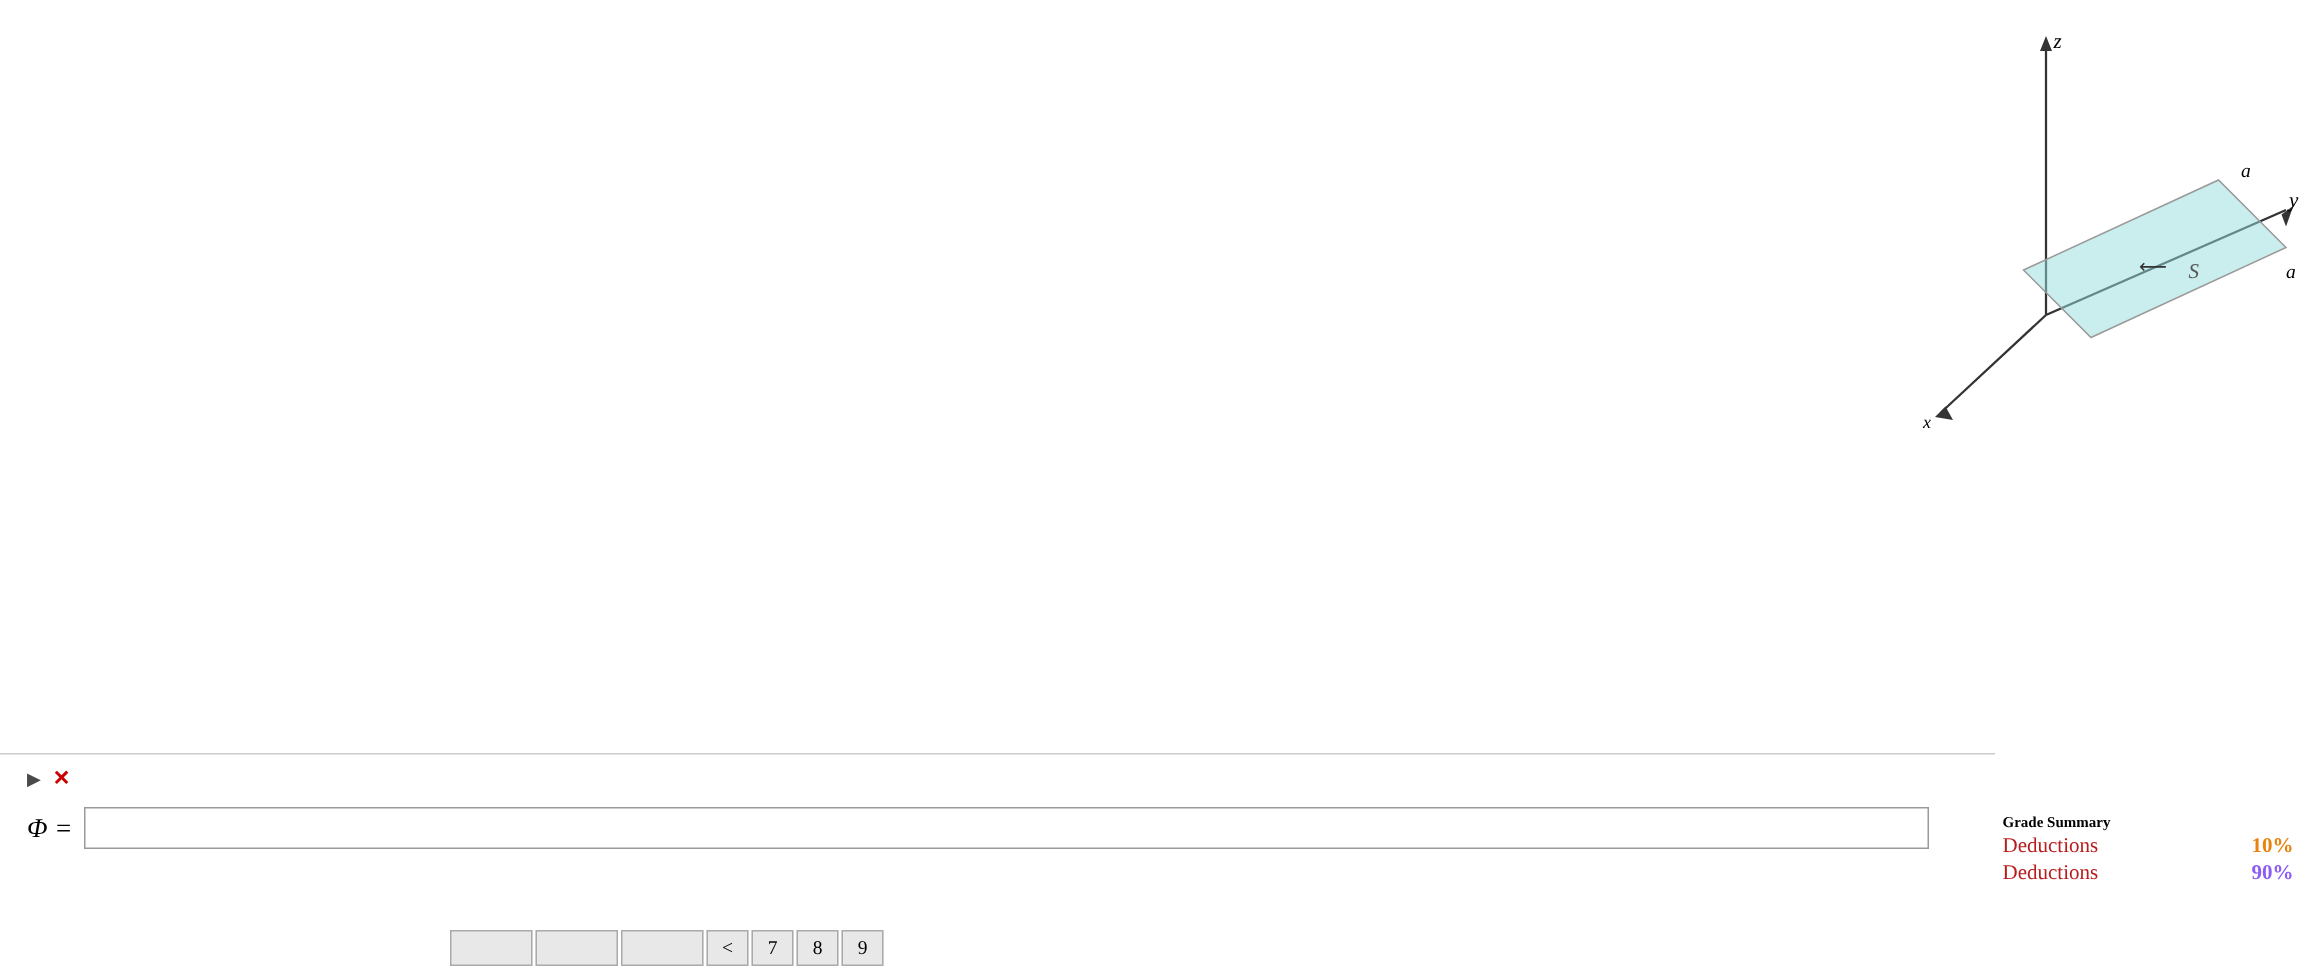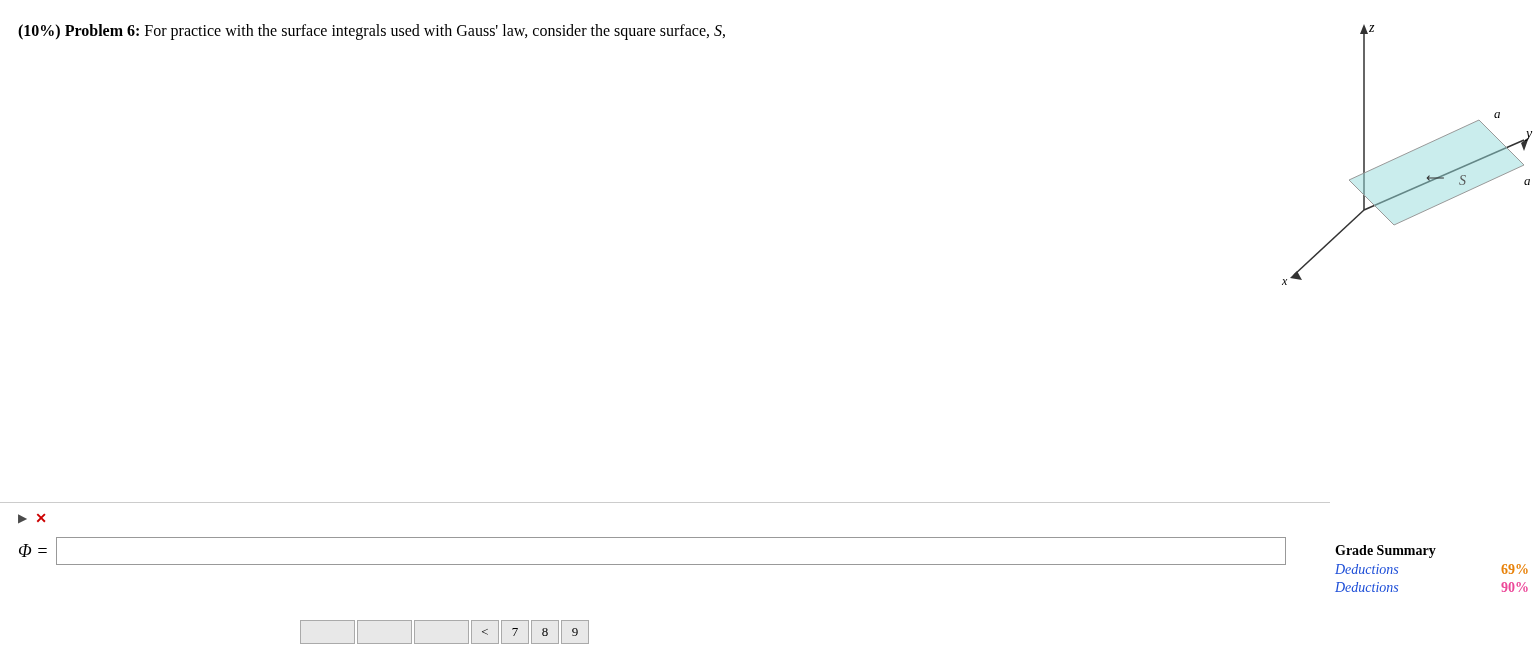--- a/index.html
+++ b/index.html
@@ -105,42 +105,41 @@
     .grade-summary {
       position: absolute;
       top: 543px;
       right: 5px;
       width: 194px;
       font-size: 14px;
     }
 
     .grade-summary-title {
       font-weight: bold;
-      font-size: 14px;
+      font-size: 10px;
       margin-bottom: 3px;
     }
 
     .grade-row {
       display: flex;
       justify-content: space-between;
       margin-bottom: 2px;
     }
 
     .grade-label {
-      color: #1d4ed8;
-      font-style: italic;
+      color: #b91c1c;
     }
 
     .grade-value-orange {
       color: #e8820a;
       font-weight: bold;
     }
 
     .grade-value-orange2 {
-      color: #ec4899;
+      color: #8b5cf6;
       font-weight: bold;
     }
 
     
     .figure-svg {
       width: 100%;
       height: 100%;
     }
 
     
@@ -163,24 +162,20 @@
       align-items: center;
       justify-content: center;
     }
   </style>
 </head>
 <body>
 
 <div class="main-container">
 
   <div class="problem-text">
-    <div class="problem-header">
-      <span style="font-weight:bold;">(10%)  Problem 6:</span>
-      <span> For practice with the surface integrals used with Gauss' law, consider the square surface, <em>S</em>,</span>
-    </div>
   </div>
 
   <div class="figure-area">
     <svg class="figure-svg" viewBox="0 0 370 310" xmlns="http://www.w3.org/2000/svg">
 
       <line x1="200" y1="20" x2="200" y2="200" stroke="#333" stroke-width="1.5"></line>
 
       <polygon points="200,14 196,24 204,24" fill="#333"></polygon>
 
       <text x="205" y="22" font-size="14" font-family="Times New Roman" font-style="italic">z</text>
@@ -221,21 +216,21 @@
     <div class="phi-input-row">
       <span class="phi-label">Φ =</span>
       <input class="phi-input" type="text" value="" style="">
     </div>
   </div>
 
   <div class="grade-summary">
     <div class="grade-summary-title">Grade Summary</div>
     <div class="grade-row">
       <span class="grade-label">Deductions</span>
-      <span class="grade-value-orange">69%</span>
+      <span class="grade-value-orange">10%</span>
     </div>
     <div class="grade-row">
       <span class="grade-label">Deductions</span>
       <span class="grade-value-orange2">90%</span>
     </div>
   </div>
 
   <div class="calculator-buttons">
     <div class="calc-btn"></div>
     <div class="calc-btn"></div>

